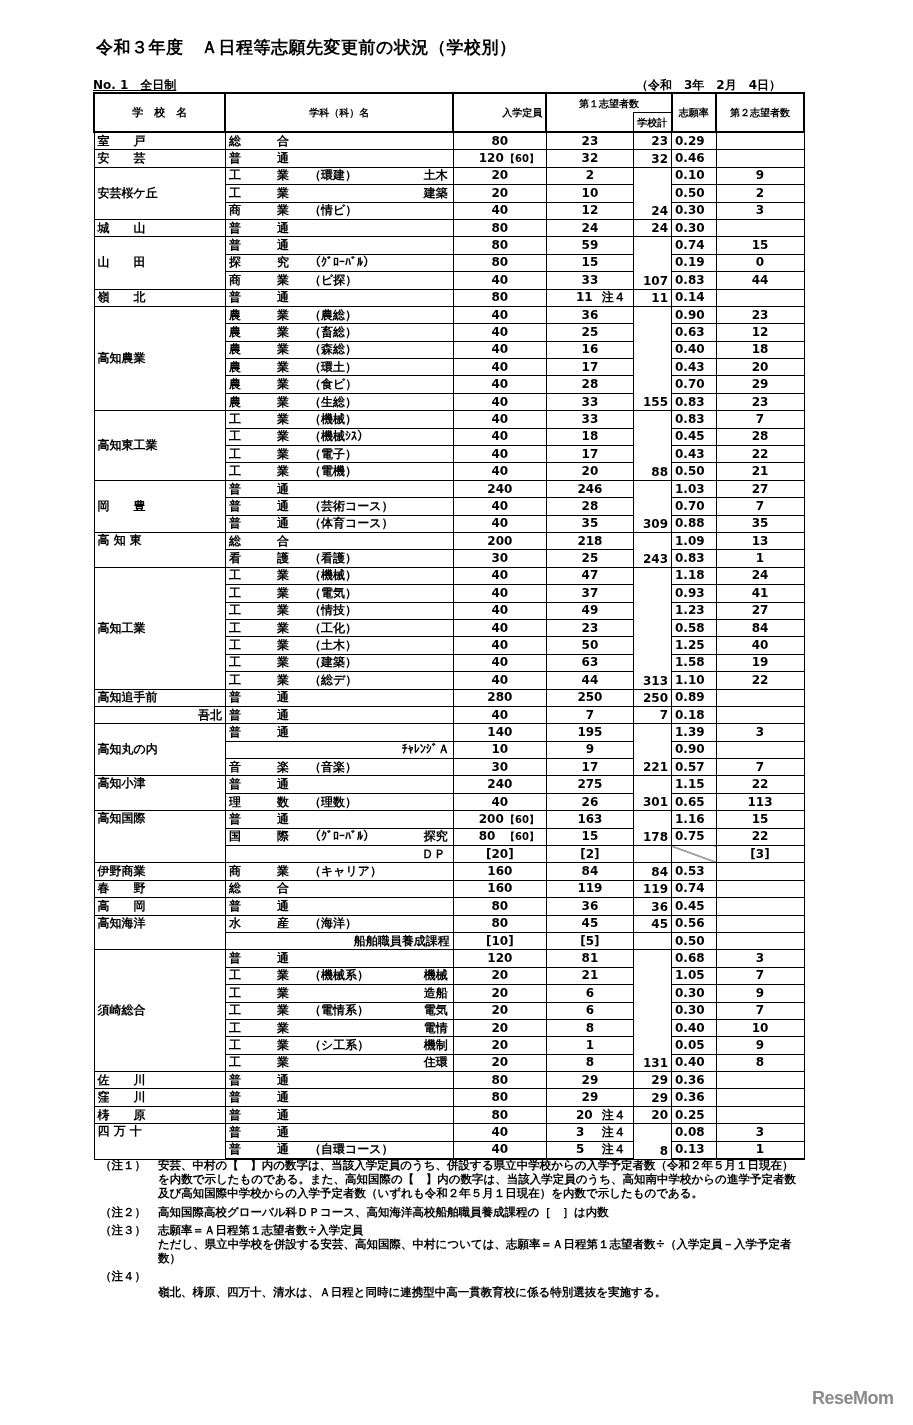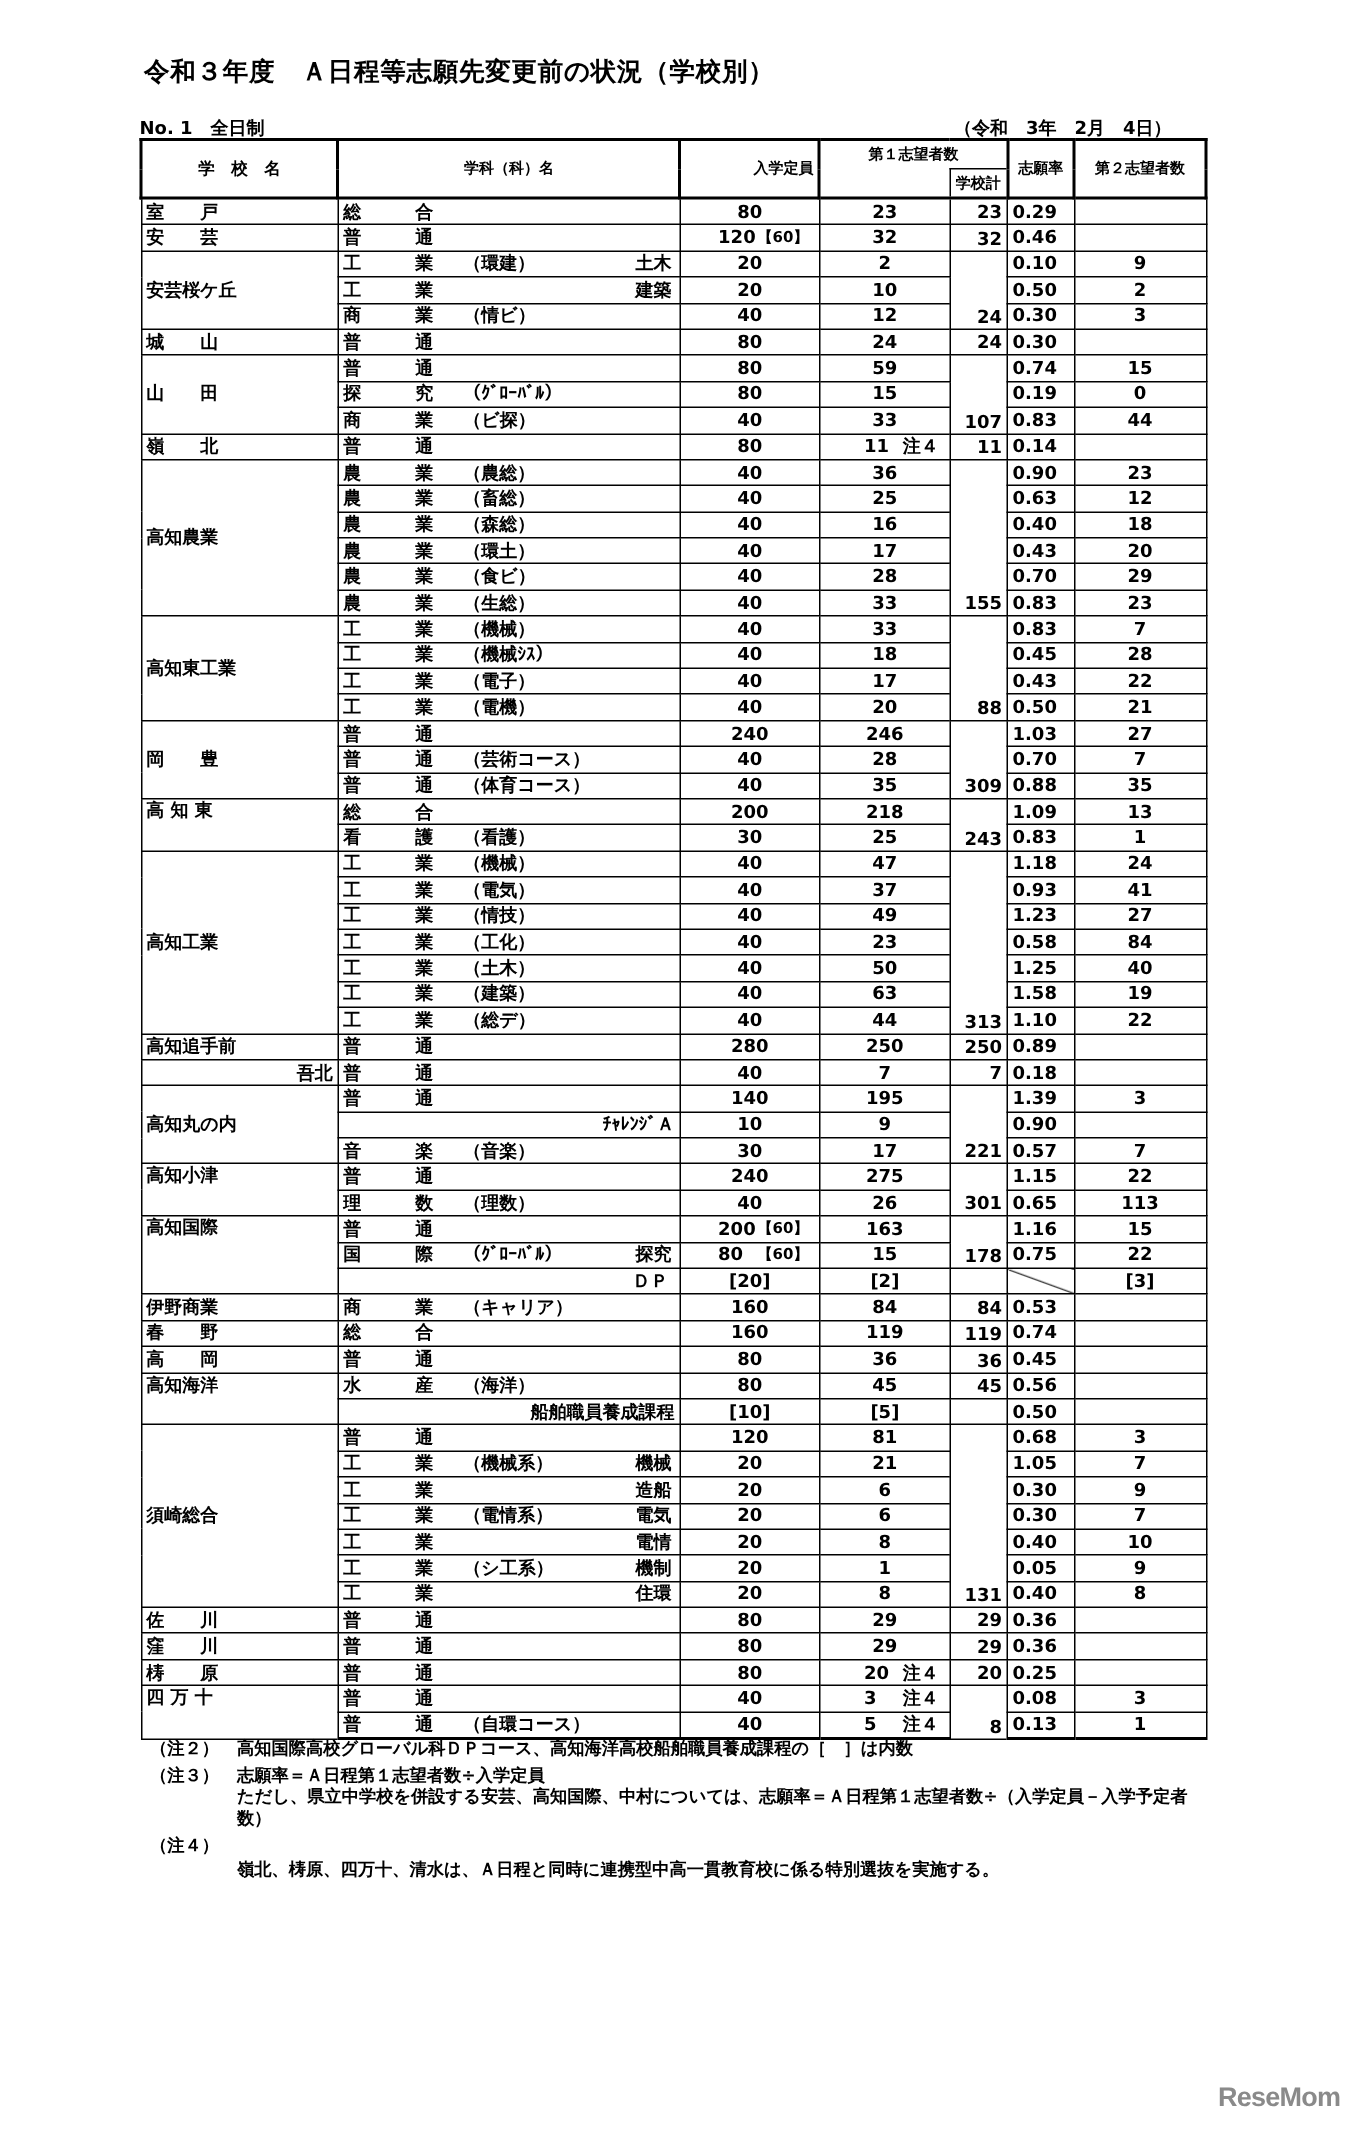--- a/index.html
+++ b/index.html
@@ -1,19 +1,19 @@
 <!DOCTYPE html>
 <html><head>
 <meta charset="utf-8">
 <style>
   html, body { margin: 0; padding: 0; background: #ffffff; }
   body { width: 913px; height: 1425px; position: relative; overflow: hidden;
          font-family: "DejaVu Sans", "Liberation Sans", sans-serif; color: #000; }
   .title { position: absolute; left: 96px; top: 36px; font-size: 17px; font-weight: bold; letter-spacing: 0.5px; }
-  .sub-left { position: absolute; left: 93px; top: 77px; font-size: 12px; font-weight: bold; }
+  .sub-left { position: absolute; left: 93px; top: 77px; font-size: 12px; font-weight: bold; text-decoration: underline; }
   .sub-right { position: absolute; left: 636px; top: 77px; font-size: 12px; font-weight: bold; }
   table.main { position: absolute; left: 93px; top: 92px; border-collapse: collapse; table-layout: fixed; width: 712px; }
   table.main td, table.main th { border: 1px solid #000; padding: 0 3px; font-size: 12px; font-weight: bold; height: 16.4px; line-height: 15px; white-space: nowrap; overflow: hidden; }
   table.main th { height: 18px; font-size: 10px; }
   .thick-top td { border-top: 2.5px solid #000; }
   .c-school { width: 124px; }
   .c-subj { width: 215px; }
   .c-cap { width: 88px; }
   .c-first { width: 82px; }
   .c-tot { width: 36px; }
@@ -1366,20 +1366,24 @@
           </div>
         </td>
         <td class="rate" style="border-bottom: 2.5px solid rgb(0, 0, 0);">0.13</td>
         <td class="second" style="border-bottom: 2.5px solid rgb(0, 0, 0);">1</td>
       </tr>
     </tbody>
 </table>
 
 <div class="notes" id="notes">
     <div class="note">
+      <span class="note-label">（注１）</span>
+      <span class="note-text" style="white-space: pre-line;">安芸、中村の【　】内の数字は、当該入学定員のうち、併設する県立中学校からの入学予定者数（令和２年５月１日現在）を内数で示したものである。また、高知国際の【　】内の数字は、当該入学定員のうち、高知南中学校からの進学予定者数及び高知国際中学校からの入学予定者数（いずれも令和２年５月１日現在）を内数で示したものである。</span>
+    </div>
+    <div class="note">
       <span class="note-label">（注２）</span>
       <span class="note-text" style="white-space: pre-line;">高知国際高校グローバル科ＤＰコース、高知海洋高校船舶職員養成課程の［　］は内数</span>
     </div>
     <div class="note">
       <span class="note-label">（注３）</span>
       <span class="note-text" style="white-space: pre-line;">志願率＝Ａ日程第１志望者数÷入学定員
 ただし、県立中学校を併設する安芸、高知国際、中村については、志願率＝Ａ日程第１志望者数÷（入学定員－入学予定者数）</span>
     </div>
     <div class="note">
       <span class="note-label">（注４）</span>

